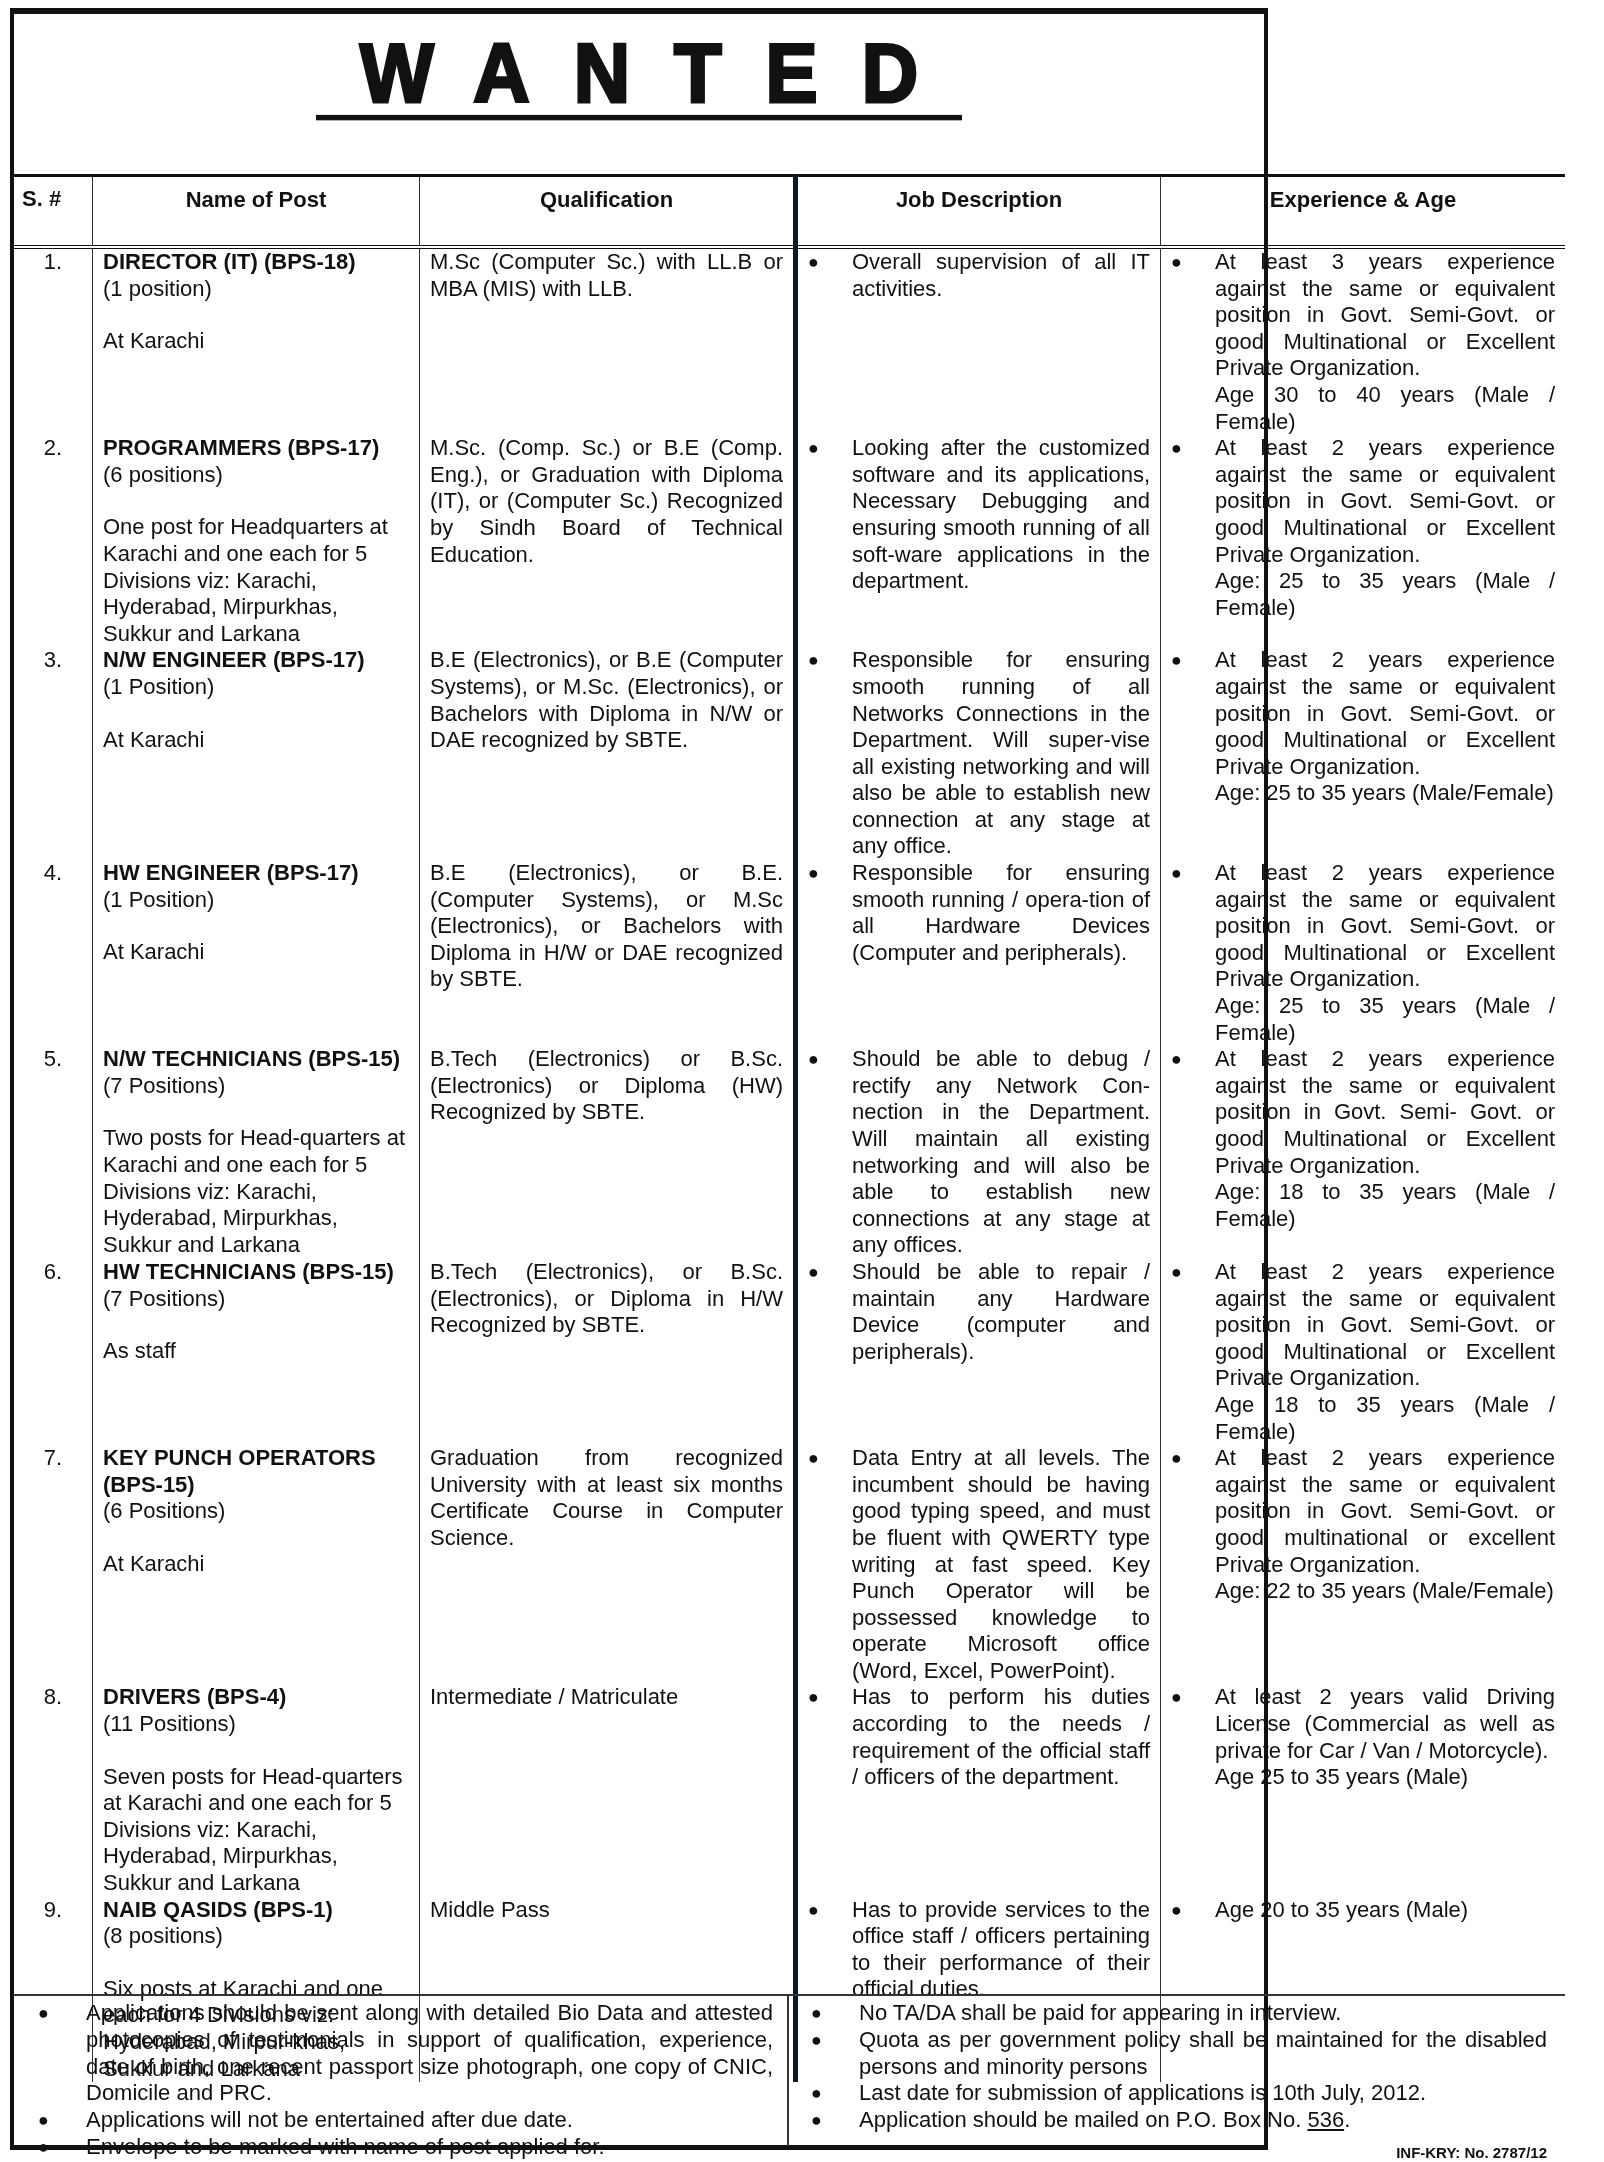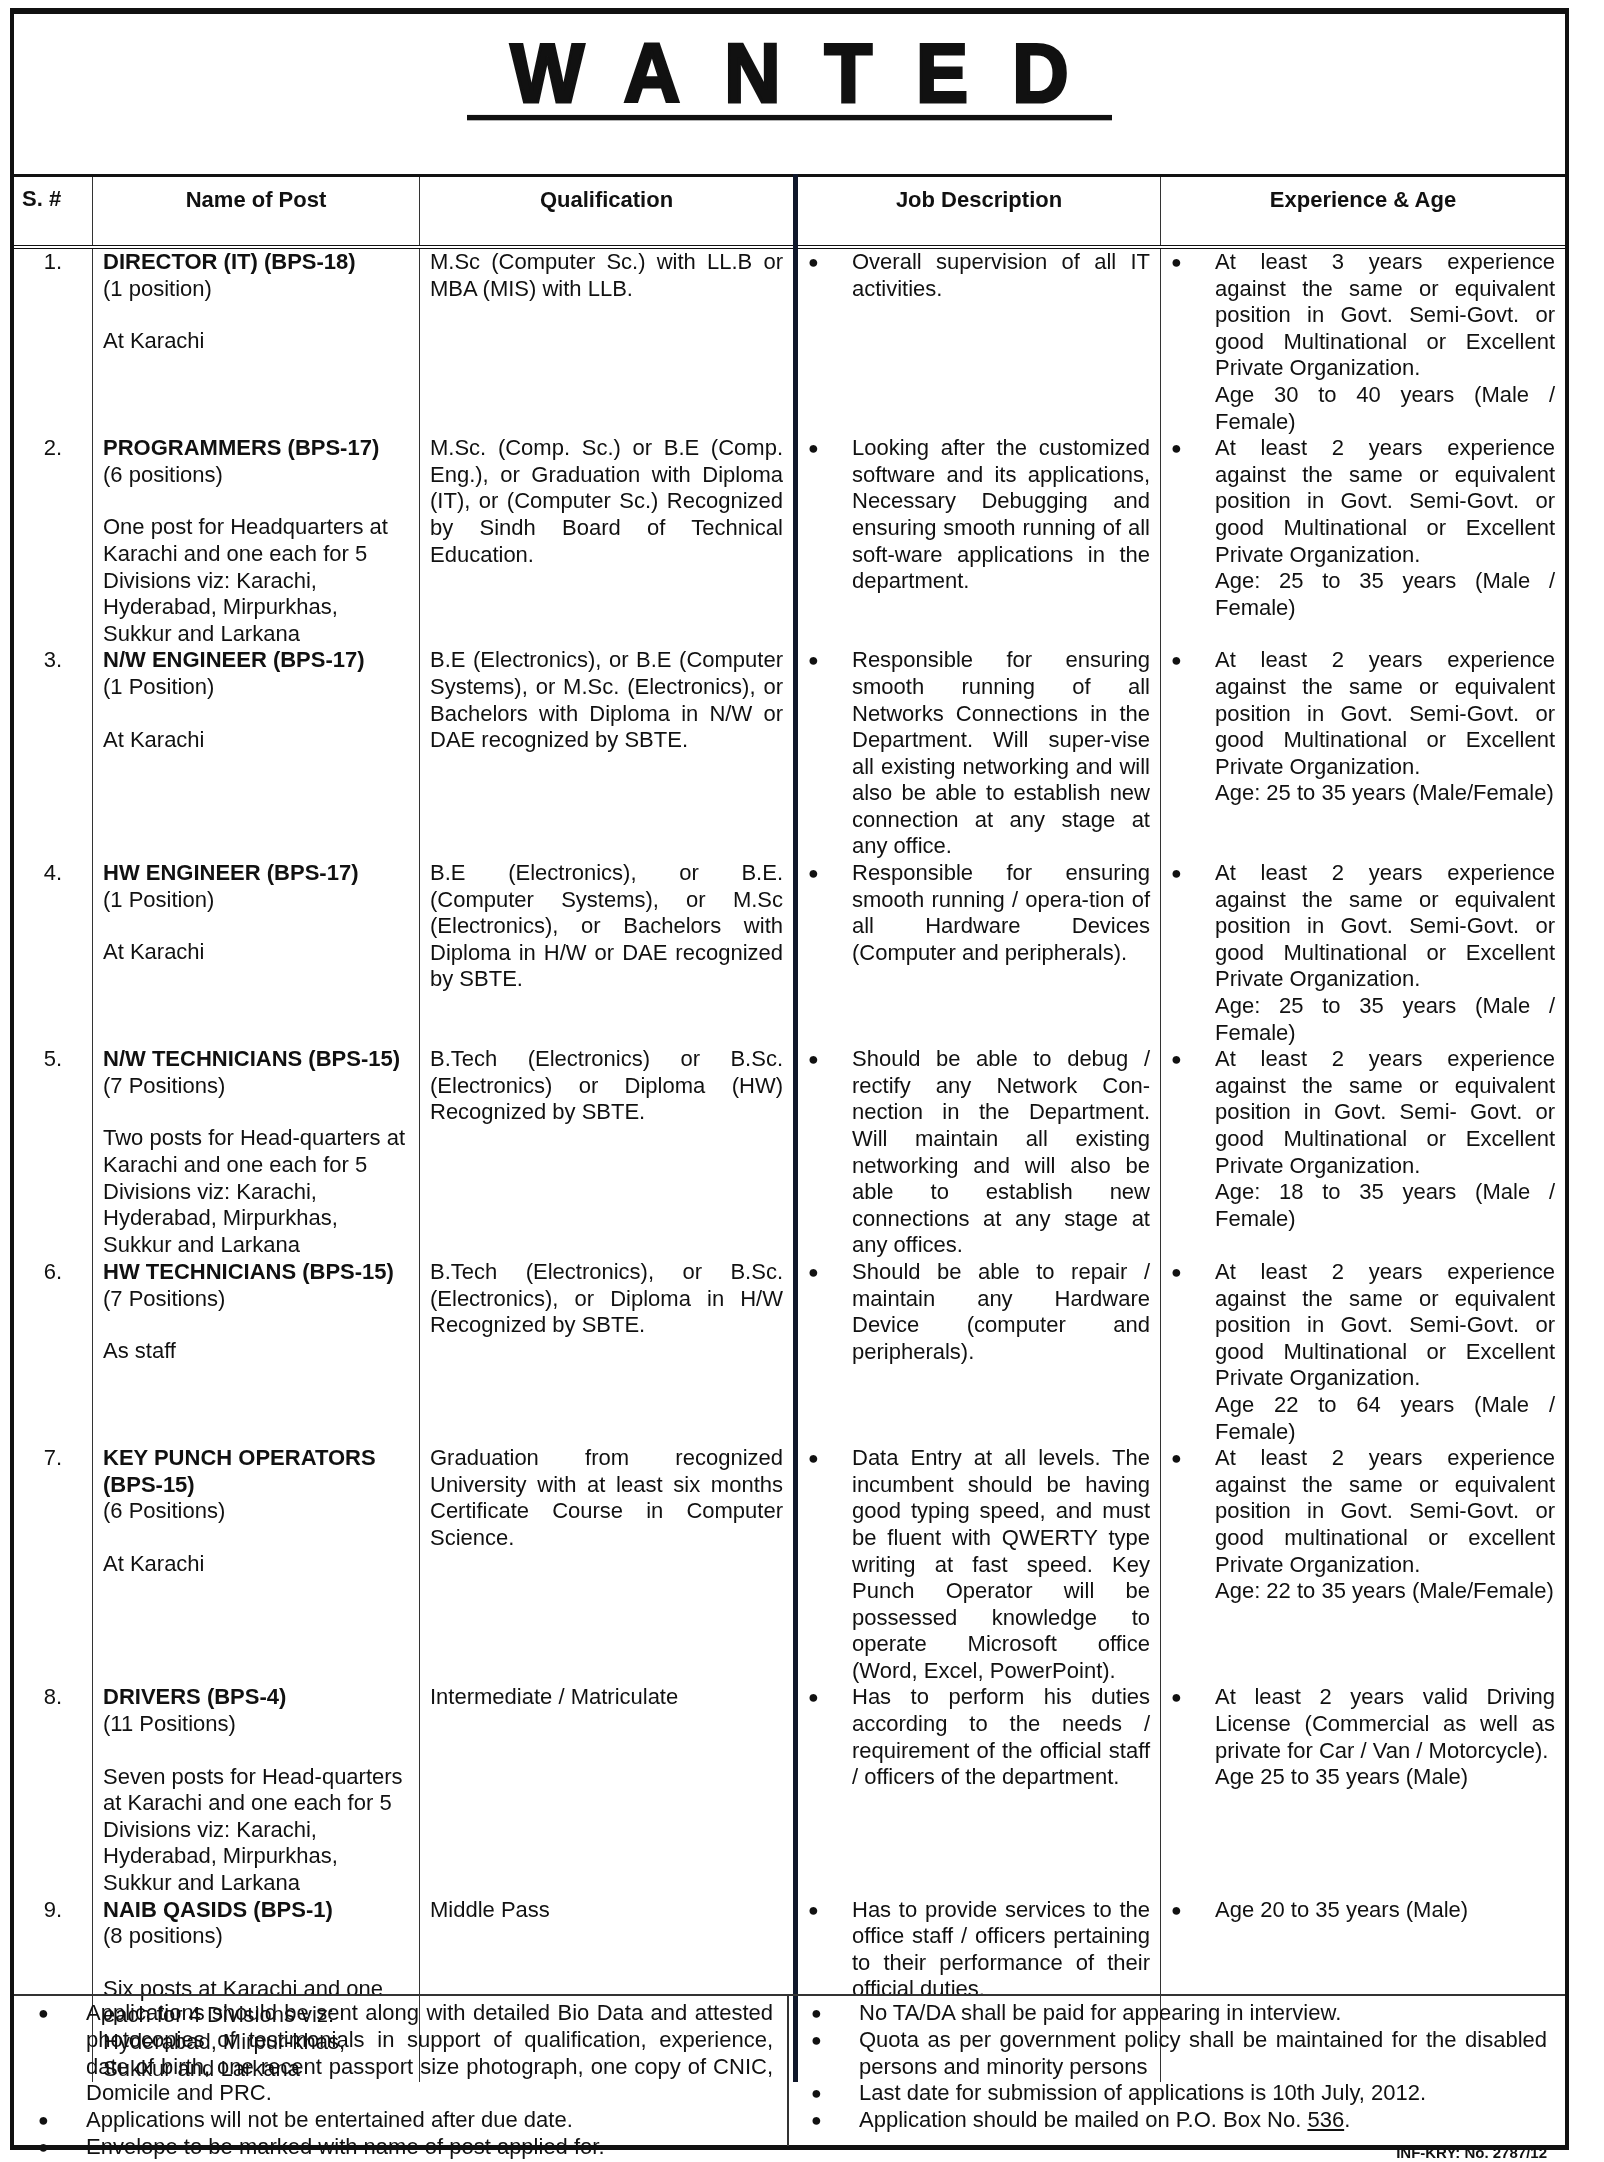--- a/index.html
+++ b/index.html
@@ -1,17 +1,17 @@
 <!DOCTYPE html>
 <html><head>
 <meta charset="utf-8">
 <style>
   html, body { margin: 0; padding: 0; background: #fff; }
   body { width: 1604px; height: 2162px; position: relative; font-family: "Liberation Sans", sans-serif; color: #111; }
-  .frame { position: absolute; left: 10px; top: 8px; width: 1559px; height: 2142px; border: 4px solid #111; border-top-width: 6px; border-bottom-width: 5px; box-sizing: border-box; }
+  .frame { position: absolute; left: 10px; top: 8px; width: 1258px; height: 2142px; border: 4px solid #111; border-top-width: 6px; border-bottom-width: 5px; box-sizing: border-box; }
   .title-wrap { position: absolute; left: 0; right: 0; top: 20px; text-align: center; }
   .title { display: inline-block; font-family: "Liberation Sans", sans-serif; font-weight: 900; font-size: 78px; letter-spacing: 44px; padding-left: 44px; line-height: 78px; border-bottom: 5px solid #111; -webkit-text-stroke: 3px #111; transform: scaleY(1.08); }
   .intro { position: absolute; left: 26px; width: 1530px; top: 100px; font-size: 22px; line-height: 26px; text-align: justify; }
   table.main { position: absolute; left: 0; top: 160px; width: 1551px; border-collapse: collapse; table-layout: fixed; font-size: 22px; line-height: 26.6px; }
   table.main th { font-weight: bold; font-size: 22px; vertical-align: top; padding: 10px 8px 0; height: 58px; border-top: 3px solid #111; border-bottom: 4px double #111; }
   table.main td { vertical-align: top; padding: 0 10px; }
   .col-sn { width: 62px; border-right: 1.5px solid #333; text-align: center; }
   .col-name { width: 310px; border-right: 1.5px solid #333; }
   .col-qual { width: 357px; border-right: 5px solid #0f172a; }
   .col-job { width: 346px; border-right: 1.5px solid #333; }
@@ -179,21 +179,21 @@
     <td class="col-qual">B.Tech (Electronics), or B.Sc. (Electronics), or Diploma in H/W Recognized by SBTE.</td>
     <td class="col-job">
       <div class="bul">
               <span class="dot">●</span>
               <span class="txt">Should be able to repair / maintain any Hardware Device (computer and peripherals).</span>
             </div>
     </td>
     <td class="col-exp">
       <div class="bul">
               <span class="dot">●</span>
-              <span class="txt"><span>At least 2 years experience against the same or equivalent position in Govt. Semi-Govt. or good Multinational or Excellent Private Organization.</span><br><span>Age 22 to 64 years (Male / Female)</span></span>
+              <span class="txt"><span>At least 2 years experience against the same or equivalent position in Govt. Semi-Govt. or good Multinational or Excellent Private Organization.</span><br><span>Age 18 to 35 years (Male / Female)</span></span>
             </div>
     </td>
   </tr>
 
   <tr>
     <td class="col-sn">7.</td>
     <td class="col-name">
       <span class="post">KEY PUNCH OPERATORS (BPS-15)</span>
       <span style="display: block;">(6 Positions)</span>
       <span class="gap"></span>

